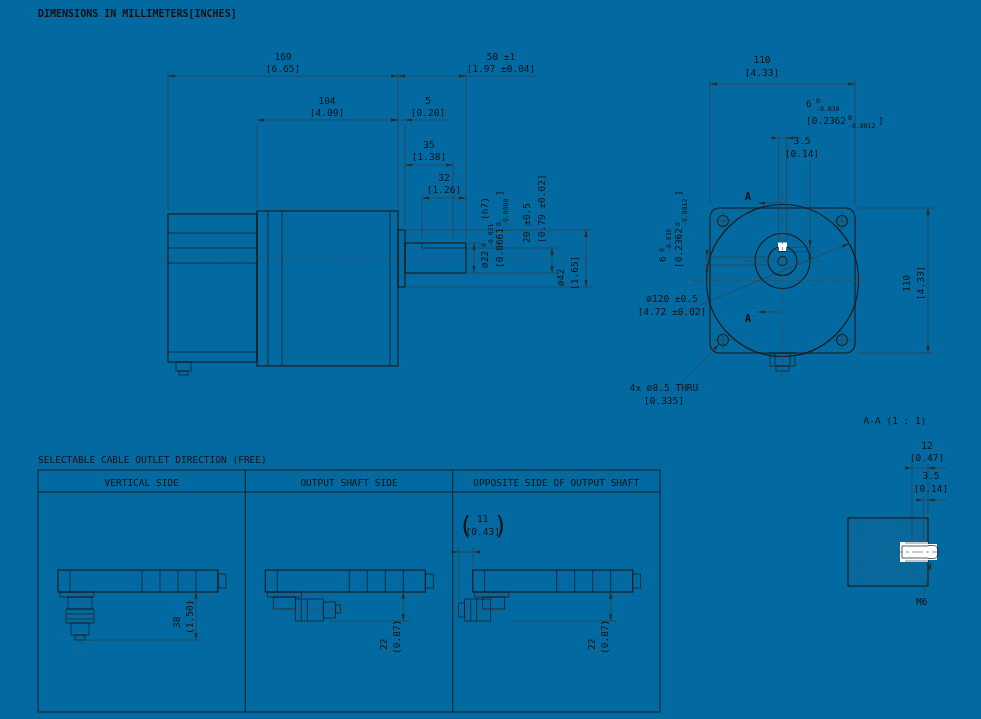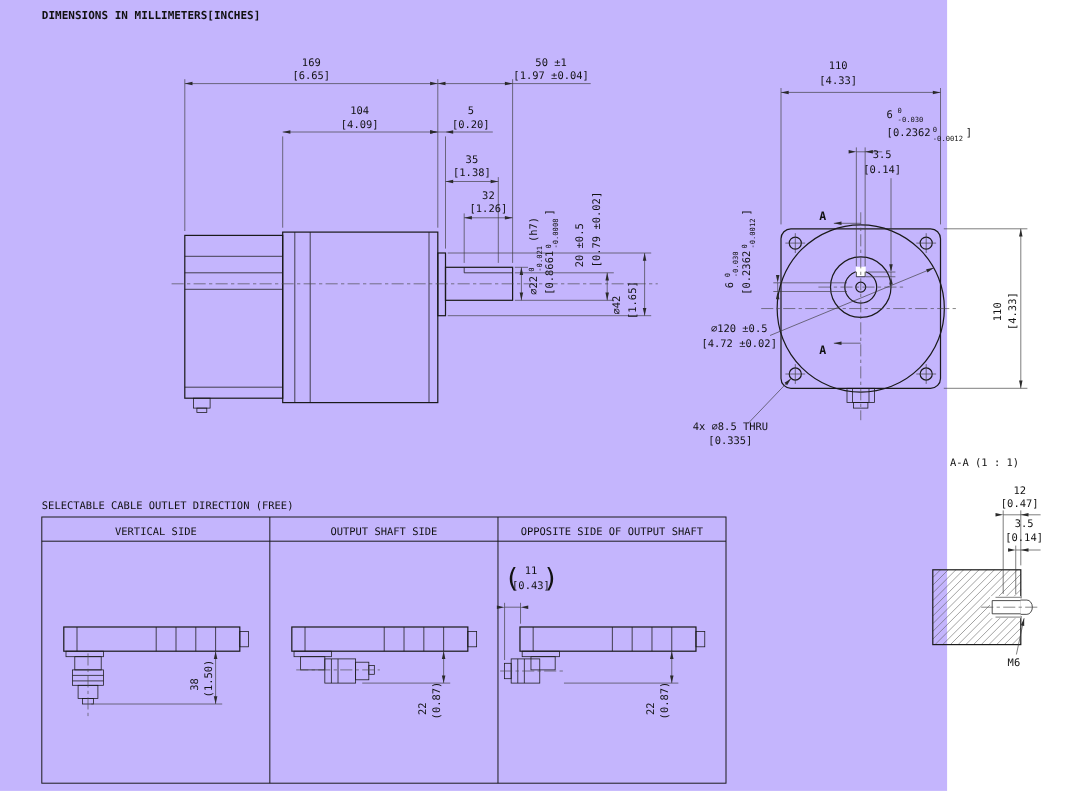--- a/index.html
+++ b/index.html
@@ -1,16 +1,16 @@
 <!DOCTYPE html>
 <html><head>
 <meta charset="utf-8">
 <style>
   html,body{margin:0;padding:0;background:#ffffff}
-  .stage{width:861px;height:719px;position:relative;background:#c4b5fd}
+  .stage{width:981px;height:719px;position:relative;background:#0369a1}
   svg{font-family:"DejaVu Sans Mono","Liberation Mono",monospace}
   .out{stroke:#1a1a1a;stroke-width:1.1;fill:none}
   .thin{stroke:#1a1a1a;stroke-width:0.7;fill:none}
   .ext{stroke:#3a3a3a;stroke-width:0.6;fill:none}
   .dimline{stroke:#3a3a3a;stroke-width:0.6;fill:none}
   .cl{stroke:#4a4a4a;stroke-width:0.6;stroke-dasharray:11 3 3 3;fill:none}
   .tbl{stroke:#1a1a1a;stroke-width:0.9;fill:none}
   .wo{fill:#ffffff;stroke:none}
   #hatch-a line{stroke:#555;stroke-width:0.5}
   text{fill:#111}

